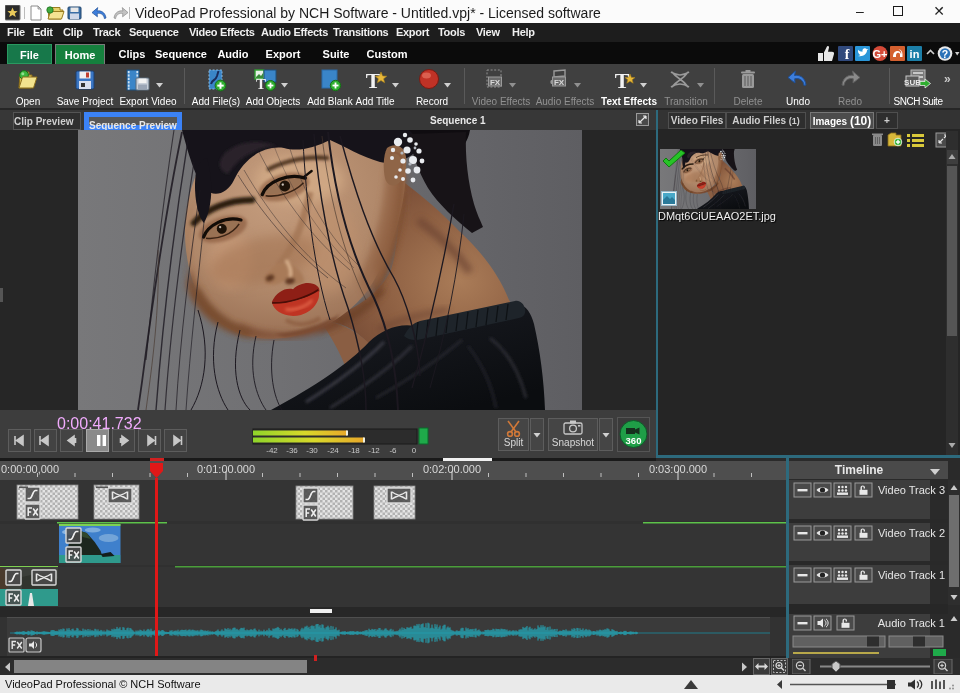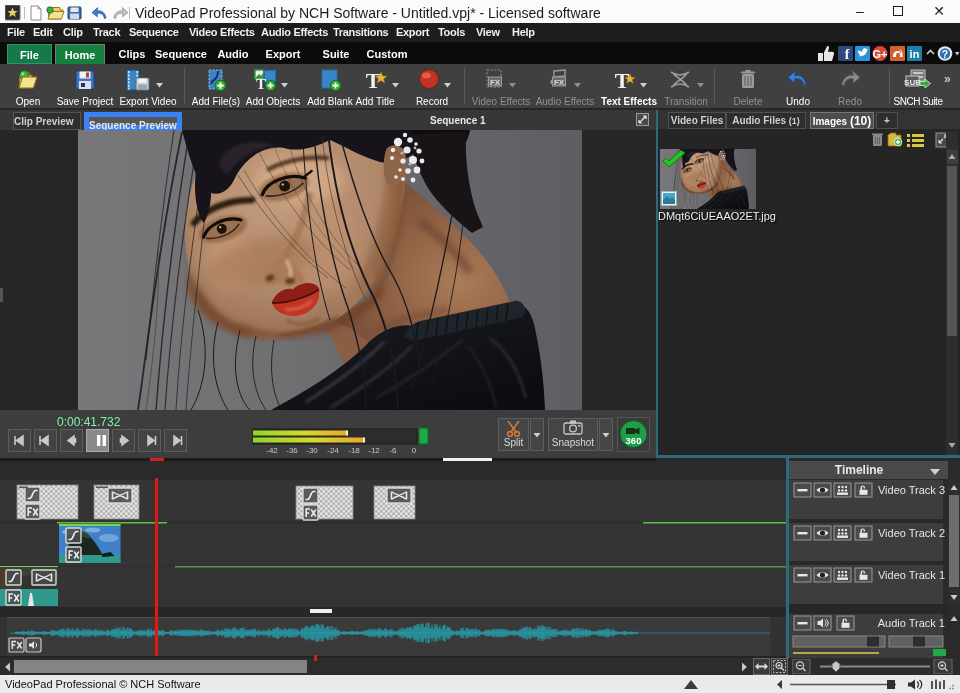--- a/index.html
+++ b/index.html
@@ -32,21 +32,21 @@
 #photo { position:absolute; left:78px; top:0; width:504px; height:280px; }
 
 #controls { left:0; top:410px; width:656px; height:48px; background:#3d3d3d; }
 .pbtn { position:absolute; top:19px; width:23px; height:23px; background:#434343; border:1px solid #5d5d5d; }
 #seekstrip { left:0; top:458px; width:656px; height:3px; background:#1a1a1a; }
 
 #mediapanel { left:656px; top:110px; width:304px; height:348px; background:#252525; border-left:2px solid #2d6a7d; border-bottom:3px solid #2d6a7d; }
 .mtab { position:absolute; top:2px; height:17px; font-size:10px; font-weight:bold; color:#cfcfcf; text-align:center; line-height:16px; background:#2e2e2e; border:1px solid #4f4f4f; white-space:nowrap; }
 
 #ruler { left:0; top:461px; width:786px; height:19px; background:#4e4e4e; color:#d8d8d8; font-size:11px; }
-#tlhead { left:789px; top:461px; width:154px; height:214px; background:#3d3d3d; }
+#tlhead { left:789px; top:461px; width:141px; height:214px; background:#3d3d3d; }
 #tracks { left:0; top:480px; width:786px; height:178px; background:#303030; }
 #bluev { left:786px; top:458px; width:3px; height:200px; background:#2d6a7d; }
 #hscroll { left:0; top:658px; width:789px; height:17px; background:#2c2c2c; }
 #statusbar { left:0; top:675px; width:960px; height:18px; background:#eaeaea; color:#111; font-size:12px; }
 </style>
 </head>
 <body>
 <svg width="0" height="0" style="position:absolute">
 <defs>
 <symbol id="portrait" viewBox="0 0 504 280">
@@ -510,21 +510,21 @@
     </svg>
   </div>
   <div id="preview" class="abs">
     <div class="abs" style="left:0;top:158px;width:3px;height:14px;background:#555"></div>
     <svg id="photo" viewBox="0 0 504 280" preserveAspectRatio="none">
         <use href="#portrait"></use>
       </svg>
   </div>
 
   <div id="controls" class="abs">
-    <div class="abs" style="left:57px;top:5px;font-size:12px;color:#86efac">0:00:41.732</div>
+    <div class="abs" style="left:57px;top:5px;font-size:16px;color:#f0abfc">0:00:41.732</div>
     <div class="pbtn" style="left:8px"></div>
       <div class="pbtn" style="left:34px"></div>
     <div class="pbtn" style="left:60px"></div>
       <div class="pbtn" style="left:86px;background:#8a8a8a;border-color:#aaa"></div>
     <div class="pbtn" style="left:112px"></div>
       <div class="pbtn" style="left:138px"></div>
     <div class="pbtn" style="left:164px"></div>
     <svg class="abs" style="left:8px;top:19px" width="180" height="23" viewBox="0 0 180 23">
       <g fill="#c8c8c8">
         <path d="M7 7 L7 16 M15 7 L15 16 L8.5 11.5 Z" stroke="#c8c8c8" stroke-width="1.6"></path>
@@ -656,20 +656,33 @@
     <div class="abs" style="left:289px;top:40px;width:11px;height:14px;background:#3e3e3e"></div>
     <div class="abs" style="left:289px;top:56px;width:10px;height:170px;background:#555"></div>
     <svg class="abs" style="left:289px;top:42px" width="10" height="10">
         <path d="M1.5 7 L8.5 7 L5 2 Z" fill="#aaa"></path>
       </svg>
     <svg class="abs" style="left:289px;top:330px" width="10" height="10">
         <path d="M1.5 3 L8.5 3 L5 8 Z" fill="#aaa"></path>
       </svg>
   </div>
 
+  <div id="ruler" class="abs">
+    <svg class="abs" style="left:0;top:0" width="786" height="19" viewBox="0 0 786 19">
+      <g stroke="#c0c0c0" stroke-width="1">
+        <path d="M37.5 12 V16 M75 12 V16 M112.5 12 V16 M150 12 V16 M187.5 12 V16 M262.5 12 V16 M300 12 V16 M337.5 12 V16 M375 12 V16 M412.5 12 V16 M488.5 12 V16 M526 12 V16 M563.5 12 V16 M601 12 V16 M638.5 12 V16 M714 12 V16 M751.5 12 V16"></path>
+        <path d="M226 10 V19 M452 10 V19 M678 10 V19" stroke="#d8d8d8"></path>
+      </g>
+      <text x="1" y="12" font-size="11" fill="#d8d8d8">0:00:00,000</text>
+      <text x="226" y="12" font-size="11" fill="#d8d8d8" text-anchor="middle">0:01:00.000</text>
+      <text x="452" y="12" font-size="11" fill="#d8d8d8" text-anchor="middle">0:02:00.000</text>
+      <text x="678" y="12" font-size="11" fill="#d8d8d8" text-anchor="middle">0:03:00.000</text>
+      <path d="M150 2 L163 2 L163 10 L156.5 17 L150 10 Z" fill="#e01818"></path>
+    </svg>
+  </div>
   <div id="tracks" class="abs">
     <svg class="abs" style="left:0;top:0" width="786" height="178" viewBox="0 0 786 178">
       <defs>
         <pattern id="checker" width="5" height="5" patternUnits="userSpaceOnUse">
           <rect width="5" height="5" fill="#e4e4e4"></rect>
           <rect width="2.5" height="2.5" fill="#b2b2b2"></rect>
             <rect x="2.5" y="2.5" width="2.5" height="2.5" fill="#b2b2b2"></rect>
         </pattern>
         <g id="icoS">
           <rect x="0" y="0" width="15" height="15" rx="1" fill="#4a4a4a" fill-opacity="0.88" stroke="#d8d8d8" stroke-width="1.4"></rect>

